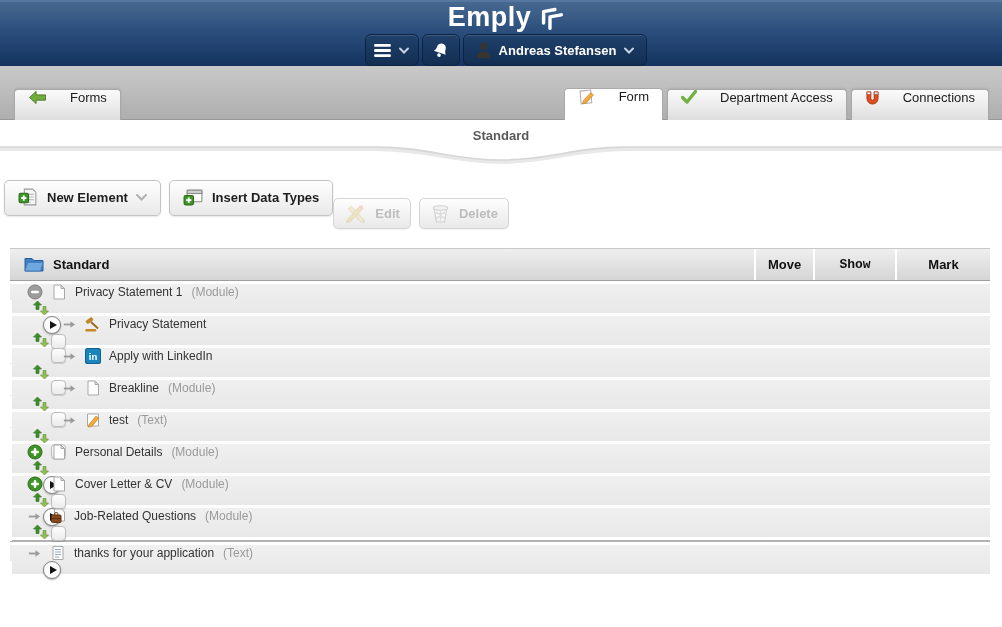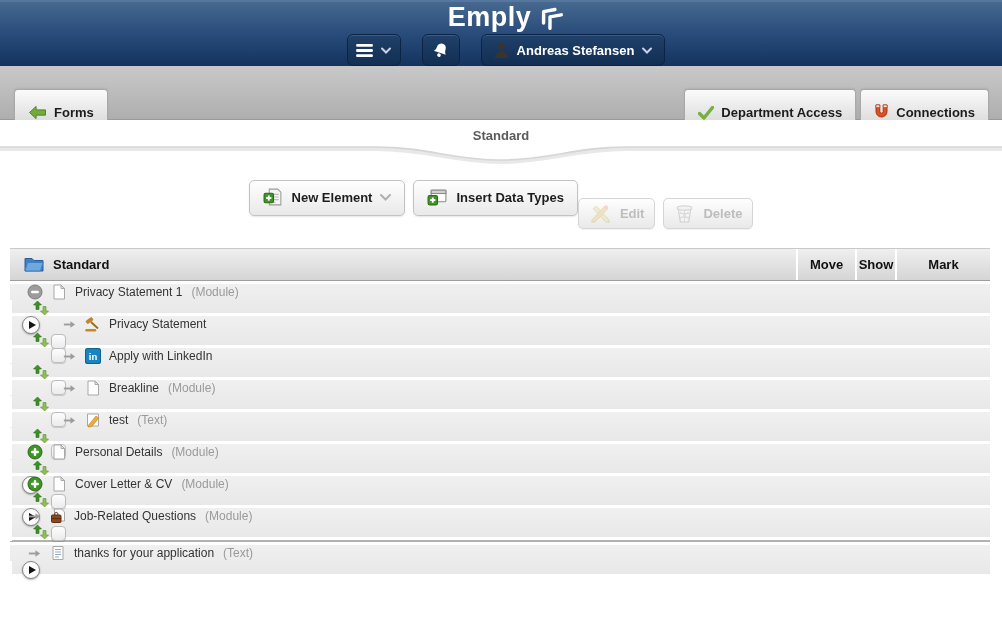--- a/index.html
+++ b/index.html
@@ -5,59 +5,59 @@
   * { margin:0; padding:0; box-sizing:border-box; }
   html,body { width:1002px; height:627px; overflow:hidden; background:#fff;
     font-family:"Liberation Sans", sans-serif; }
 
   
   .hdr { height:66px; background:linear-gradient(180deg,#47698f 0%,#2b4e7d 45%,#14335e 100%);
     border-top:2px solid #56779f; display:flex; align-items:center; justify-content:space-between;
     padding:0 16px 0 26px;flex-direction:column; }
   .logo { display:flex; align-items:center; gap:6px; color:#fff; }
   .logo-text { font-size:27px; font-weight:bold; letter-spacing:.5px; }
-  .hdr-right { display:flex; align-items:center; gap:21px; }
+  .hdr-right { display:flex; align-items:center; gap:3px; }
   .hbtn { display:flex; align-items:center; justify-content:center; gap:8px; height:32px;
     background:linear-gradient(180deg,#20416b,#122e52); border:1px solid #0b2344; border-radius:6px;
     box-shadow:inset 0 1px 0 rgba(255,255,255,.14); cursor:pointer; color:#fff; }
   .menu-btn { width:54px; }
   .bell-btn { width:38px; }
   .user-btn { padding:0 12px; font-size:13px; font-weight:bold; }
 
   
   .tabbar { height:54px; background:linear-gradient(180deg,#c9c9c9,#aeaeae);
     border-bottom:1px solid #999; position:relative; }
   .back-tab-wrap { position:absolute; left:14px; bottom:-1px; }
   .right-tabs { position:absolute; right:13px; bottom:-1px; display:flex; gap:4px; align-items:flex-end; }
   .tab { height:31px; border:1px solid #a9a9a9; border-bottom:none; border-radius:4px 4px 0 0;
-    padding:0 13px; display:flex; align-items:flex-end; gap:7px;
-    background:linear-gradient(180deg,#fbfbfb,#dedede); font-size:13px; font-weight:bold; color:#1b1b1b;
+    padding:0 13px; display:flex; align-items:flex-start; gap:23px;
+    background:linear-gradient(180deg,#fbfbfb,#dedede); font-size:13px; font-weight:normal; color:#1b1b1b;
     cursor:pointer; box-shadow:0 -1px 2px rgba(0,0,0,.08); }
   .tab.active { background:#fff; height:32px; box-shadow:none; }
 
   
   .page-title { text-align:center; padding-top:8px; font-size:13px; font-weight:bold; color:#5a5a5a; }
   .wave { display:block; width:1002px; height:22px; margin-top:-1px; }
 
-  .toolbar { display:flex; justify-content:center; align-items:center; padding:0 4px; margin-top:2px; }
+  .toolbar { display:flex; justify-content:flex-start; align-items:center; padding:0 4px; margin-top:2px; }
   .tb-left, .tb-right { display:flex; gap:8px; align-items:center; }
   .btn { display:flex; align-items:center; gap:8px; height:36px; padding:0 13px;
     background:linear-gradient(180deg,#fefefe,#e9e9e9); border:1px solid #c3c3c3; border-radius:5px;
     box-shadow:0 1px 2px rgba(0,0,0,.10), inset 0 1px 0 #fff; font-size:13px; font-weight:bold; color:#1d1d1d;
     cursor:pointer; }
   .btn.small { height:31px; padding:0 10px; }
   .btn.disabled { color:#bdbdbd; box-shadow:0 1px 1px rgba(0,0,0,.05); border-color:#d5d5d5;margin-top:32px; }
 
   
   .tbl { margin:19px 12px 0 10px; }
   .thead { height:33px; background:linear-gradient(180deg,#efefef,#d5d5d5); border-top:1px solid #c9c9c9;
     border-bottom:1px solid #9e9e9e; display:flex; align-items:stretch; font-size:13px; font-weight:bold; color:#111; }
   .th-name { flex:1; display:flex; align-items:center; gap:9px; padding-left:14px; }
   .col { display:flex; align-items:center; justify-content:center; border-left:2px solid #fff; }
-  .col-move { width:59px; } .col-show { width:40px; } .col-mark { width:95px; }
+  .col-move { width:59px; } .col-show { width:82px;font-family:Liberation Mono, monospace; } .col-mark { width:95px; }
 
   .trow { height:29px; margin-top:3px; background:linear-gradient(180deg,#f0f0f0,#e8e8e8);
     display:flex; align-items:stretch; cursor:pointer;flex-direction:column; }
   .cell-name { flex:1; display:flex; align-items:center; gap:8px; padding-left:17px;
     font-size:12px; color:#333; }
   .cell-name.indent { padding-left:52px; }
   .rsuffix { color:#9a9a9a; margin-left:1px; }
   .row-sep { height:2px; background:#b2b2b2; margin-top:3px; }
 
   .icn { display:inline-flex; align-items:center; justify-content:center; }
@@ -131,20 +131,29 @@
     <div class="tab">
       <span class="icn">
         <svg width="19" height="15" viewBox="0 0 20 16">
             <path d="M8.5 1.5 L1.5 8 L8.5 14.5 V10.8 H18.5 V5.2 H8.5 Z" fill="#72ad3c" stroke="#4d7d26"></path>
           </svg>
       </span>
       <span>Forms</span>
     </div>
   </div>
   <div class="right-tabs" id="right-tabs">
+      <div class="tab active">
+        <span class="icn">
+          <svg width="18" height="17" viewBox="0 0 17 16">
+            <path d="M2 2 L12 1 L13 13 L3 14 Z" fill="#fcfcfc" stroke="#b0b0b0"></path>
+            <path d="M5 11 L12 3.5 L14.6 5.6 L7.6 13.2 L4.4 13.8 Z" fill="#f2aa3c" stroke="#c57f1e" stroke-width="0.6"></path>
+          </svg>
+        </span>
+        <span>Form</span>
+      </div>
       <div class="tab">
         <span class="icn">
           <svg width="16" height="14" viewBox="0 0 16 14">
             <path d="M1.5 7.5 L6 12 L14.5 1.5" stroke="#74b043" stroke-width="3.4" fill="none" stroke-linecap="round" stroke-linejoin="round"></path>
           </svg>
         </span>
         <span>Department Access</span>
       </div>
       <div class="tab">
         <span class="icn">

